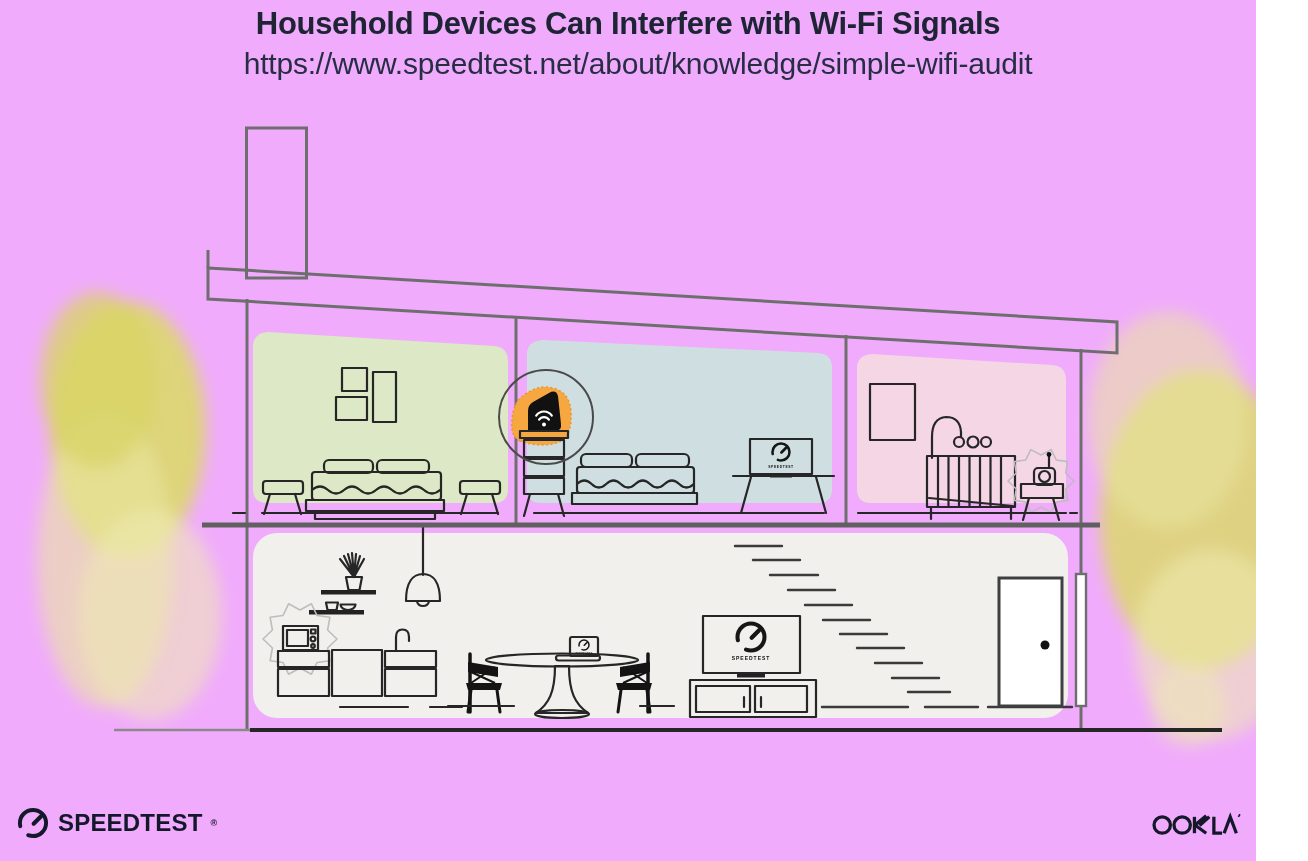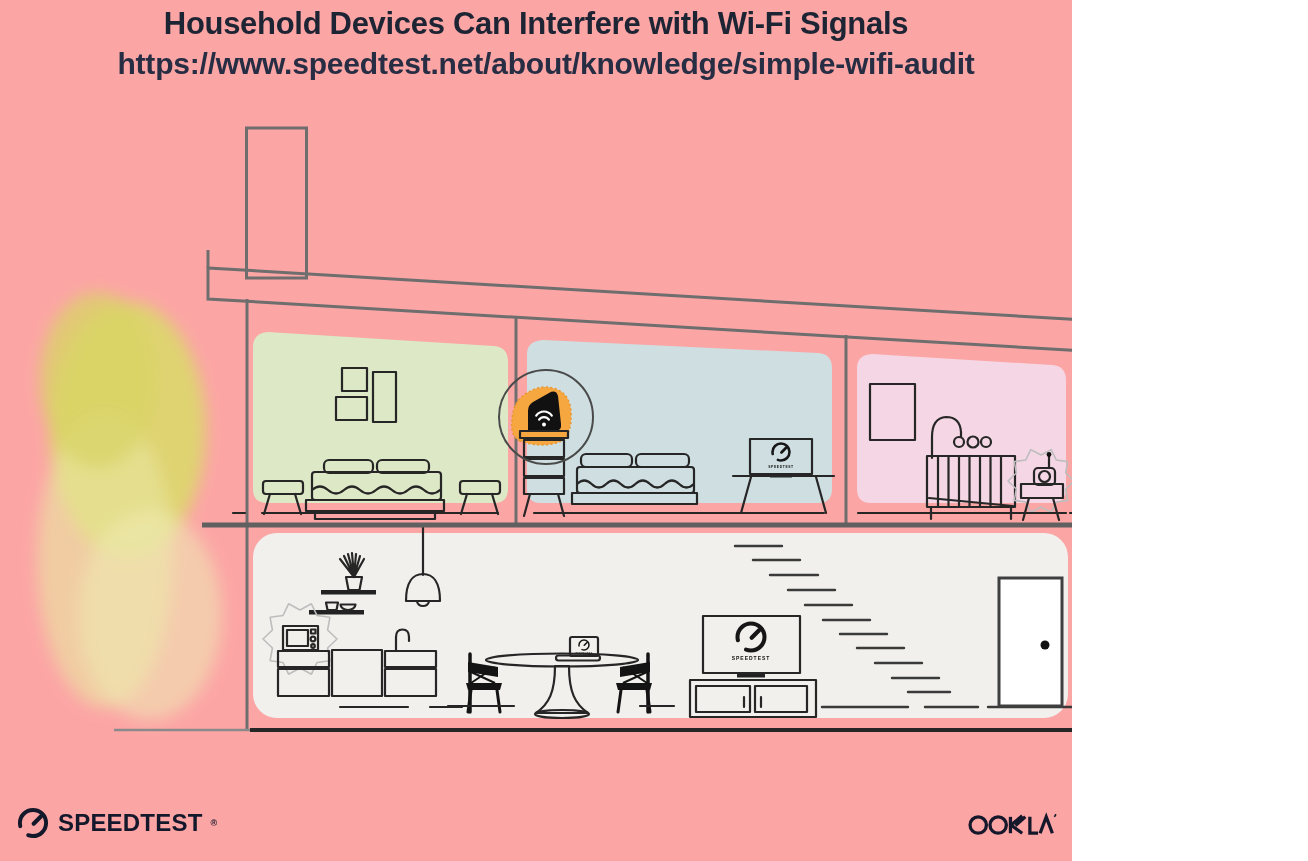--- a/index.html
+++ b/index.html
@@ -1,21 +1,21 @@
 <!DOCTYPE html>
 <html><head>
 <meta charset="utf-8">
 <style>
   html,body{margin:0;padding:0;background:#ffffff;}
-  .page{position:relative;width:1072px;height:861px;overflow:hidden;background:#fca5a5;
+  .page{position:relative;width:1256px;height:861px;overflow:hidden;background:#f0abfc;
         font-family:"Liberation Sans",sans-serif;}
   svg.scene{position:absolute;left:0;top:0;}
   header{position:absolute;top:6px;left:0;width:100%;text-align:center;z-index:3;}
   .title{font-size:31px;font-weight:700;color:#1d2433;margin:0;letter-spacing:-0.3px;}
-  .url{font-size:30px;font-weight:700;color:#272e44;margin-top:5px;letter-spacing:-0.2px;padding-left:20px;}
+  .url{font-size:30px;font-weight:400;color:#272e44;margin-top:5px;letter-spacing:-0.2px;padding-left:20px;}
   .logo-left{position:absolute;left:16px;bottom:21px;display:flex;align-items:center;gap:8px;z-index:3;}
   .st-text{font-size:24px;font-weight:700;color:#14182b;letter-spacing:0.2px;}
   .reg{font-size:9px;vertical-align:super;color:#14182b;font-weight:700;}
   .logo-right{position:absolute;right:14px;bottom:24px;z-index:3;display:flex;align-items:flex-start;}
   .visually-hidden{position:absolute;width:1px;height:1px;overflow:hidden;clip:rect(0 0 0 0);white-space:nowrap;}
   .arch{stroke:#6e6e6e;fill:none;stroke-width:3;}
   .ink{stroke:#262626;fill:none;stroke-width:2.2;stroke-linecap:round;stroke-linejoin:round;}
   .burst{stroke:#bdbdbd;fill:none;stroke-width:1.6;stroke-linejoin:round;}
   .screen-label{font-family:"Liberation Sans",sans-serif;font-weight:700;fill:#111;text-anchor:middle;}
   .ookla-svg{display:block;}

